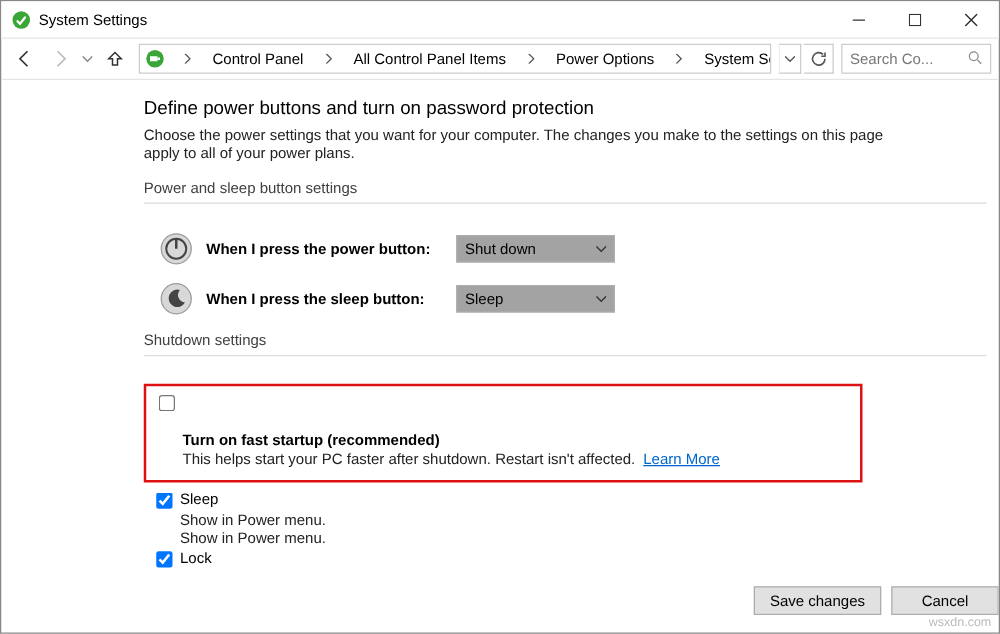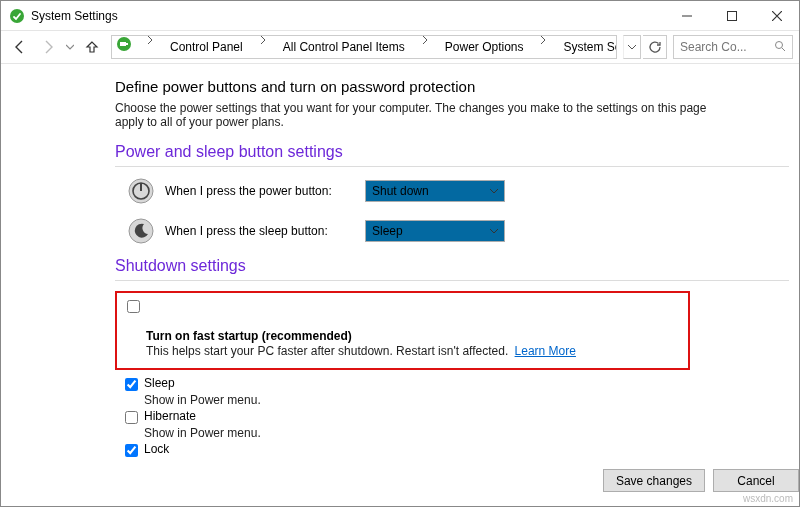--- a/index.html
+++ b/index.html
@@ -49,20 +49,21 @@
     width: 26px; height: 26px;
     display:flex; align-items:center; justify-content:center;
     color:#444;
   }
   .nav-arrow.disabled { color:#bbb; }
   .breadcrumb-bar {
     flex: 1;
     height: 24px;
     border: 1px solid #ccc;
     display: flex;
+    align-items: center;
     padding: 0 4px;
     gap: 12px;
     margin: 0 4px;
     overflow:hidden;
     white-space: nowrap;
   }
   .crumb {
     display:flex; align-items:center;
     padding: 0 4px;
     height: 100%;
@@ -107,42 +108,43 @@
     font-size:15px;
     margin: 8px 0 6px 0;
   }
   .page-sub {
     font-size:12px;
     color:#222;
     margin-bottom:14px;
     max-width: 600px;
   }
   .section-heading {
-    font-size:16px;
-    color:#6d28d9;
+    font-size:12px;
+    color:#404040;
     padding-bottom:5px;
     border-bottom:1px solid #dcdcdc;
-    margin-bottom:10px;
+    margin-bottom:22px;
   }
 
   
   .btnrow {
     display:flex; align-items:center;
     margin: 4px 0 12px 12px;
   }
   .btnrow .round-icon {
     width:28px; height:28px; margin-right:10px;
   }
   .btnrow .lbl {
     width:200px;
+    font-weight:bold;
   }
   .dropdown {
-    width:140px; height:22px;
+    width:127px; height:22px;
     border:1px solid #adadad;
-    background:#0369a1;
+    background:#a3a3a3;
     display:flex; align-items:center; justify-content:space-between;
     padding:0 6px;
     font-size:12px;
   }
   .dropdown .caret { color:#333; }
 
   
   .highlight-box {
     border:2px solid #d11;
     padding:4px 6px 10px 6px;
@@ -355,24 +357,20 @@
     </div>
   </div>
 
   <div class="opt-list">
     <div class="opt">
       <input type="checkbox" checked="" style="">
       <span class="opt-title2">Sleep</span>
     </div>
     <div class="opt-sub">Show in Power menu.</div>
 
-    <div class="opt">
-      <input type="checkbox" style="">
-      <span class="opt-title2">Hibernate</span>
-    </div>
     <div class="opt-sub">Show in Power menu.</div>
 
     <div class="opt">
       <input type="checkbox" checked="" style="">
       <span class="opt-title2">Lock</span>
     </div>
   </div>
 </div>
 
 <div class="buttonbar">

